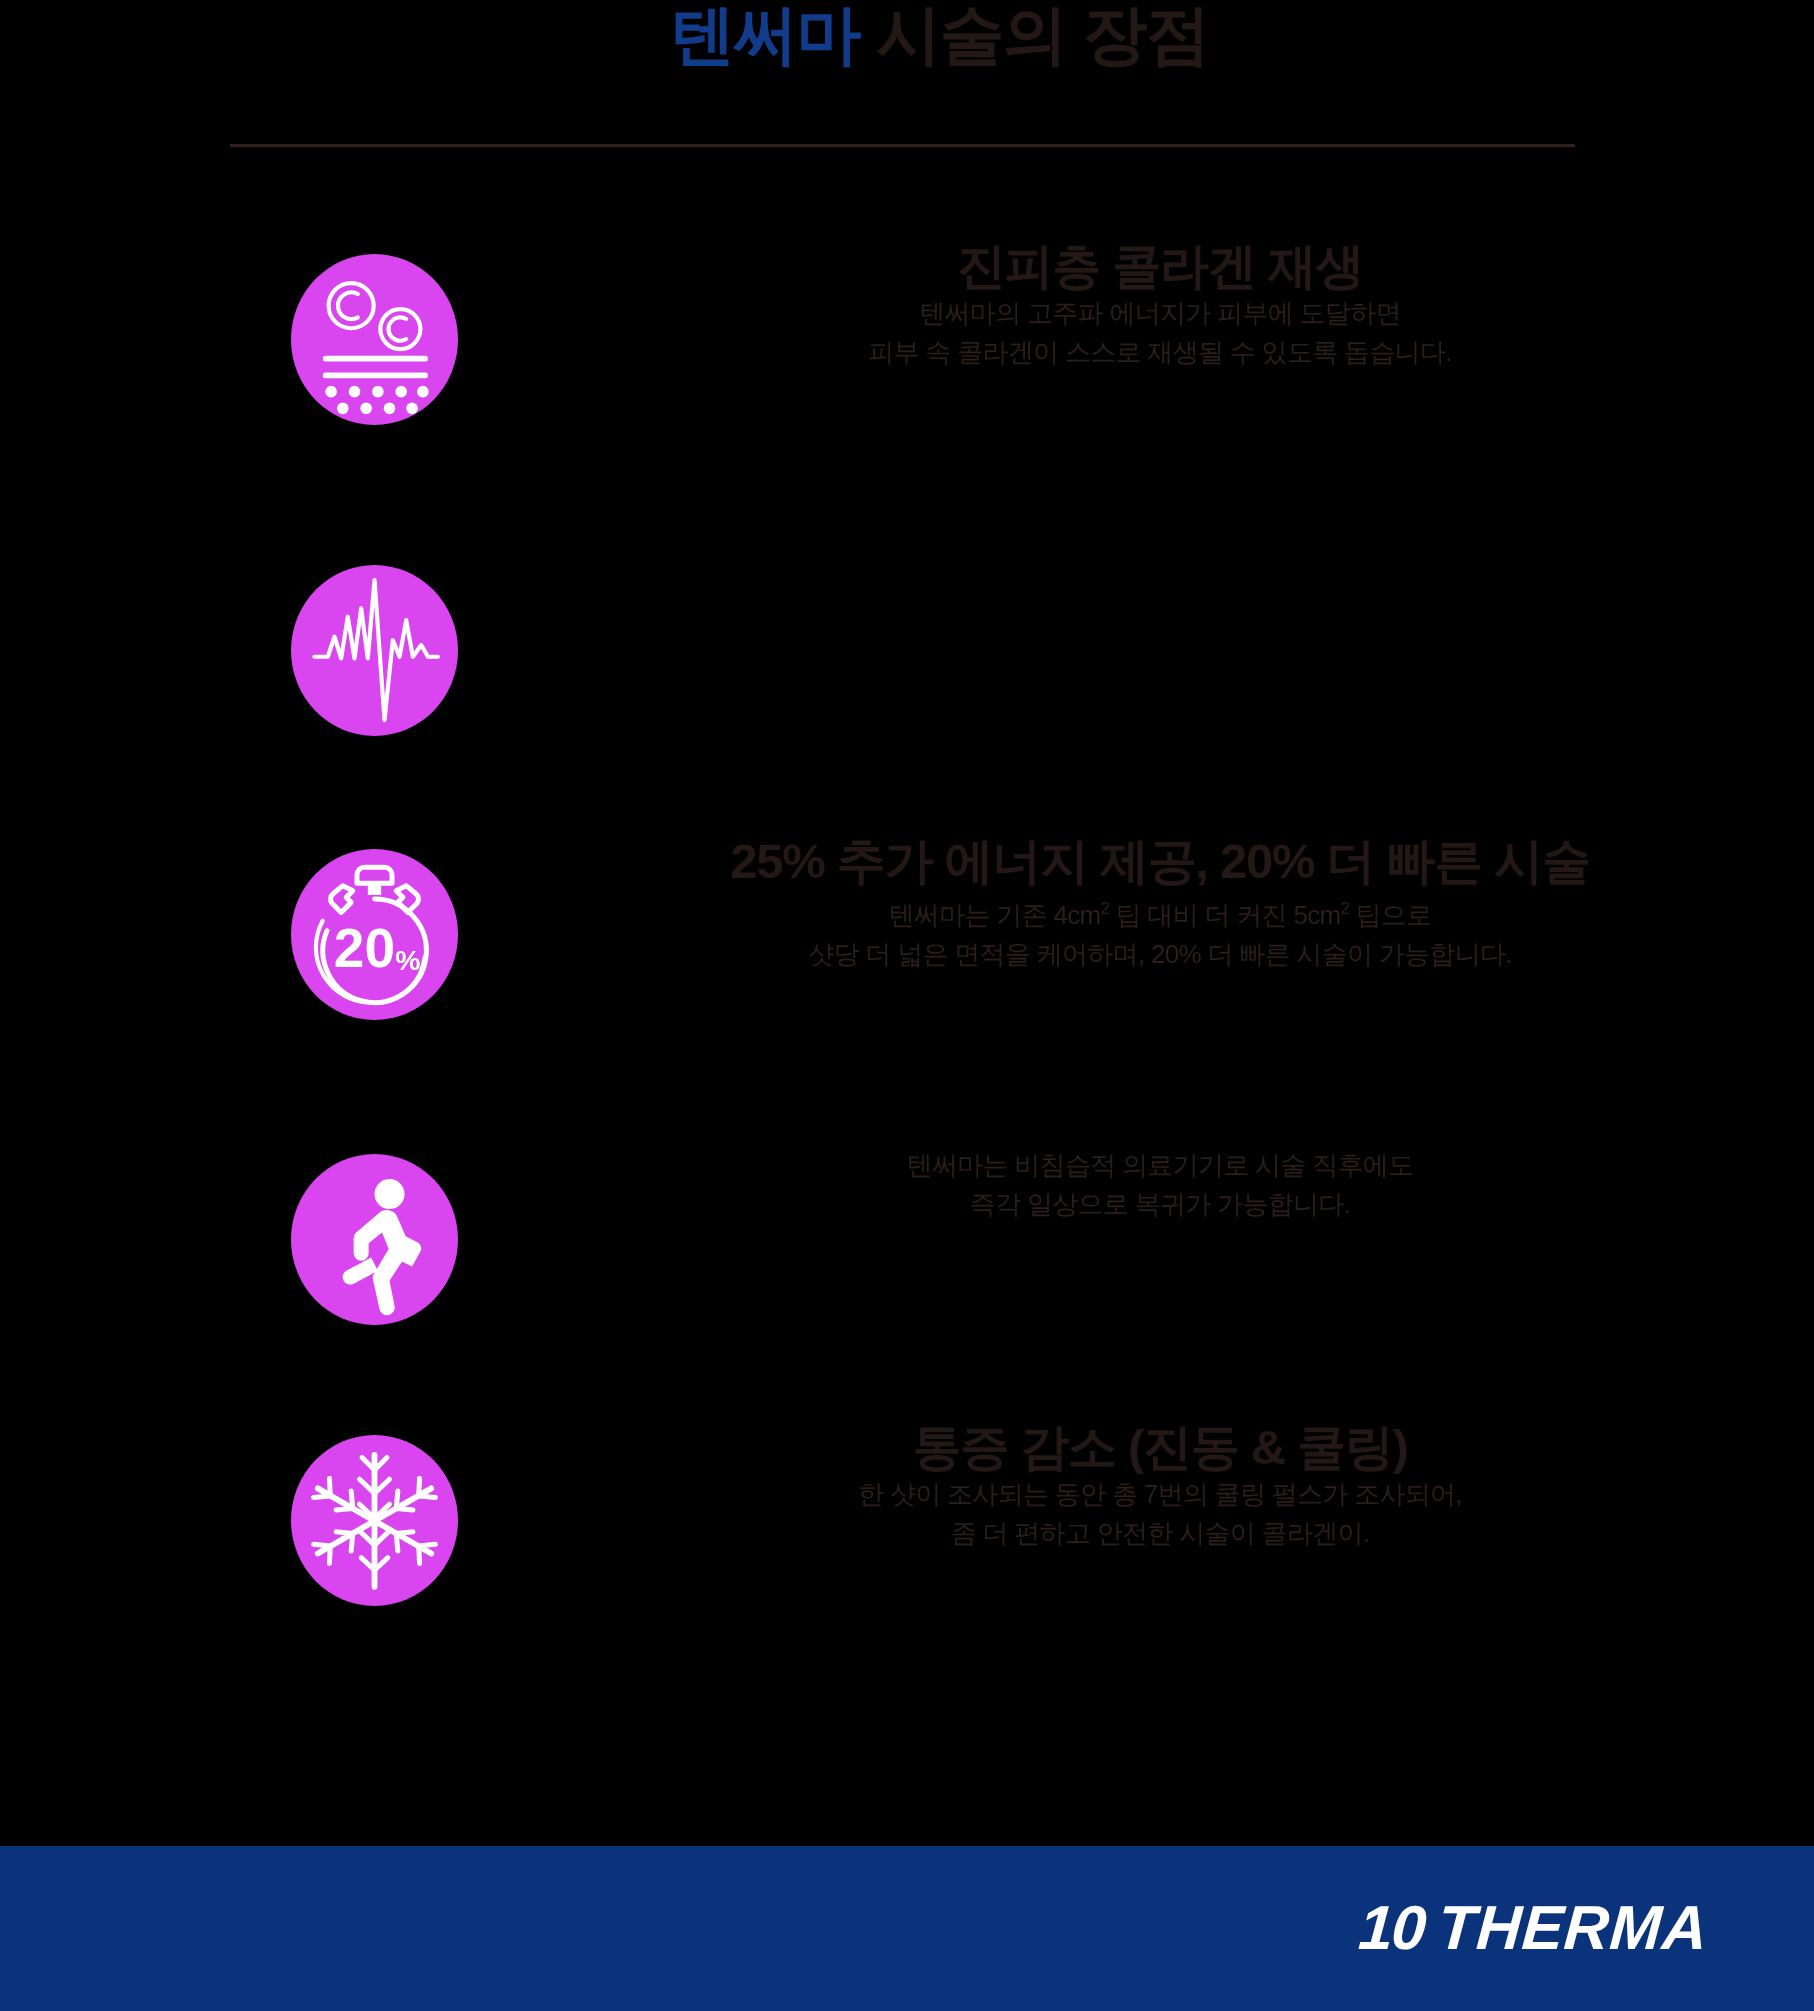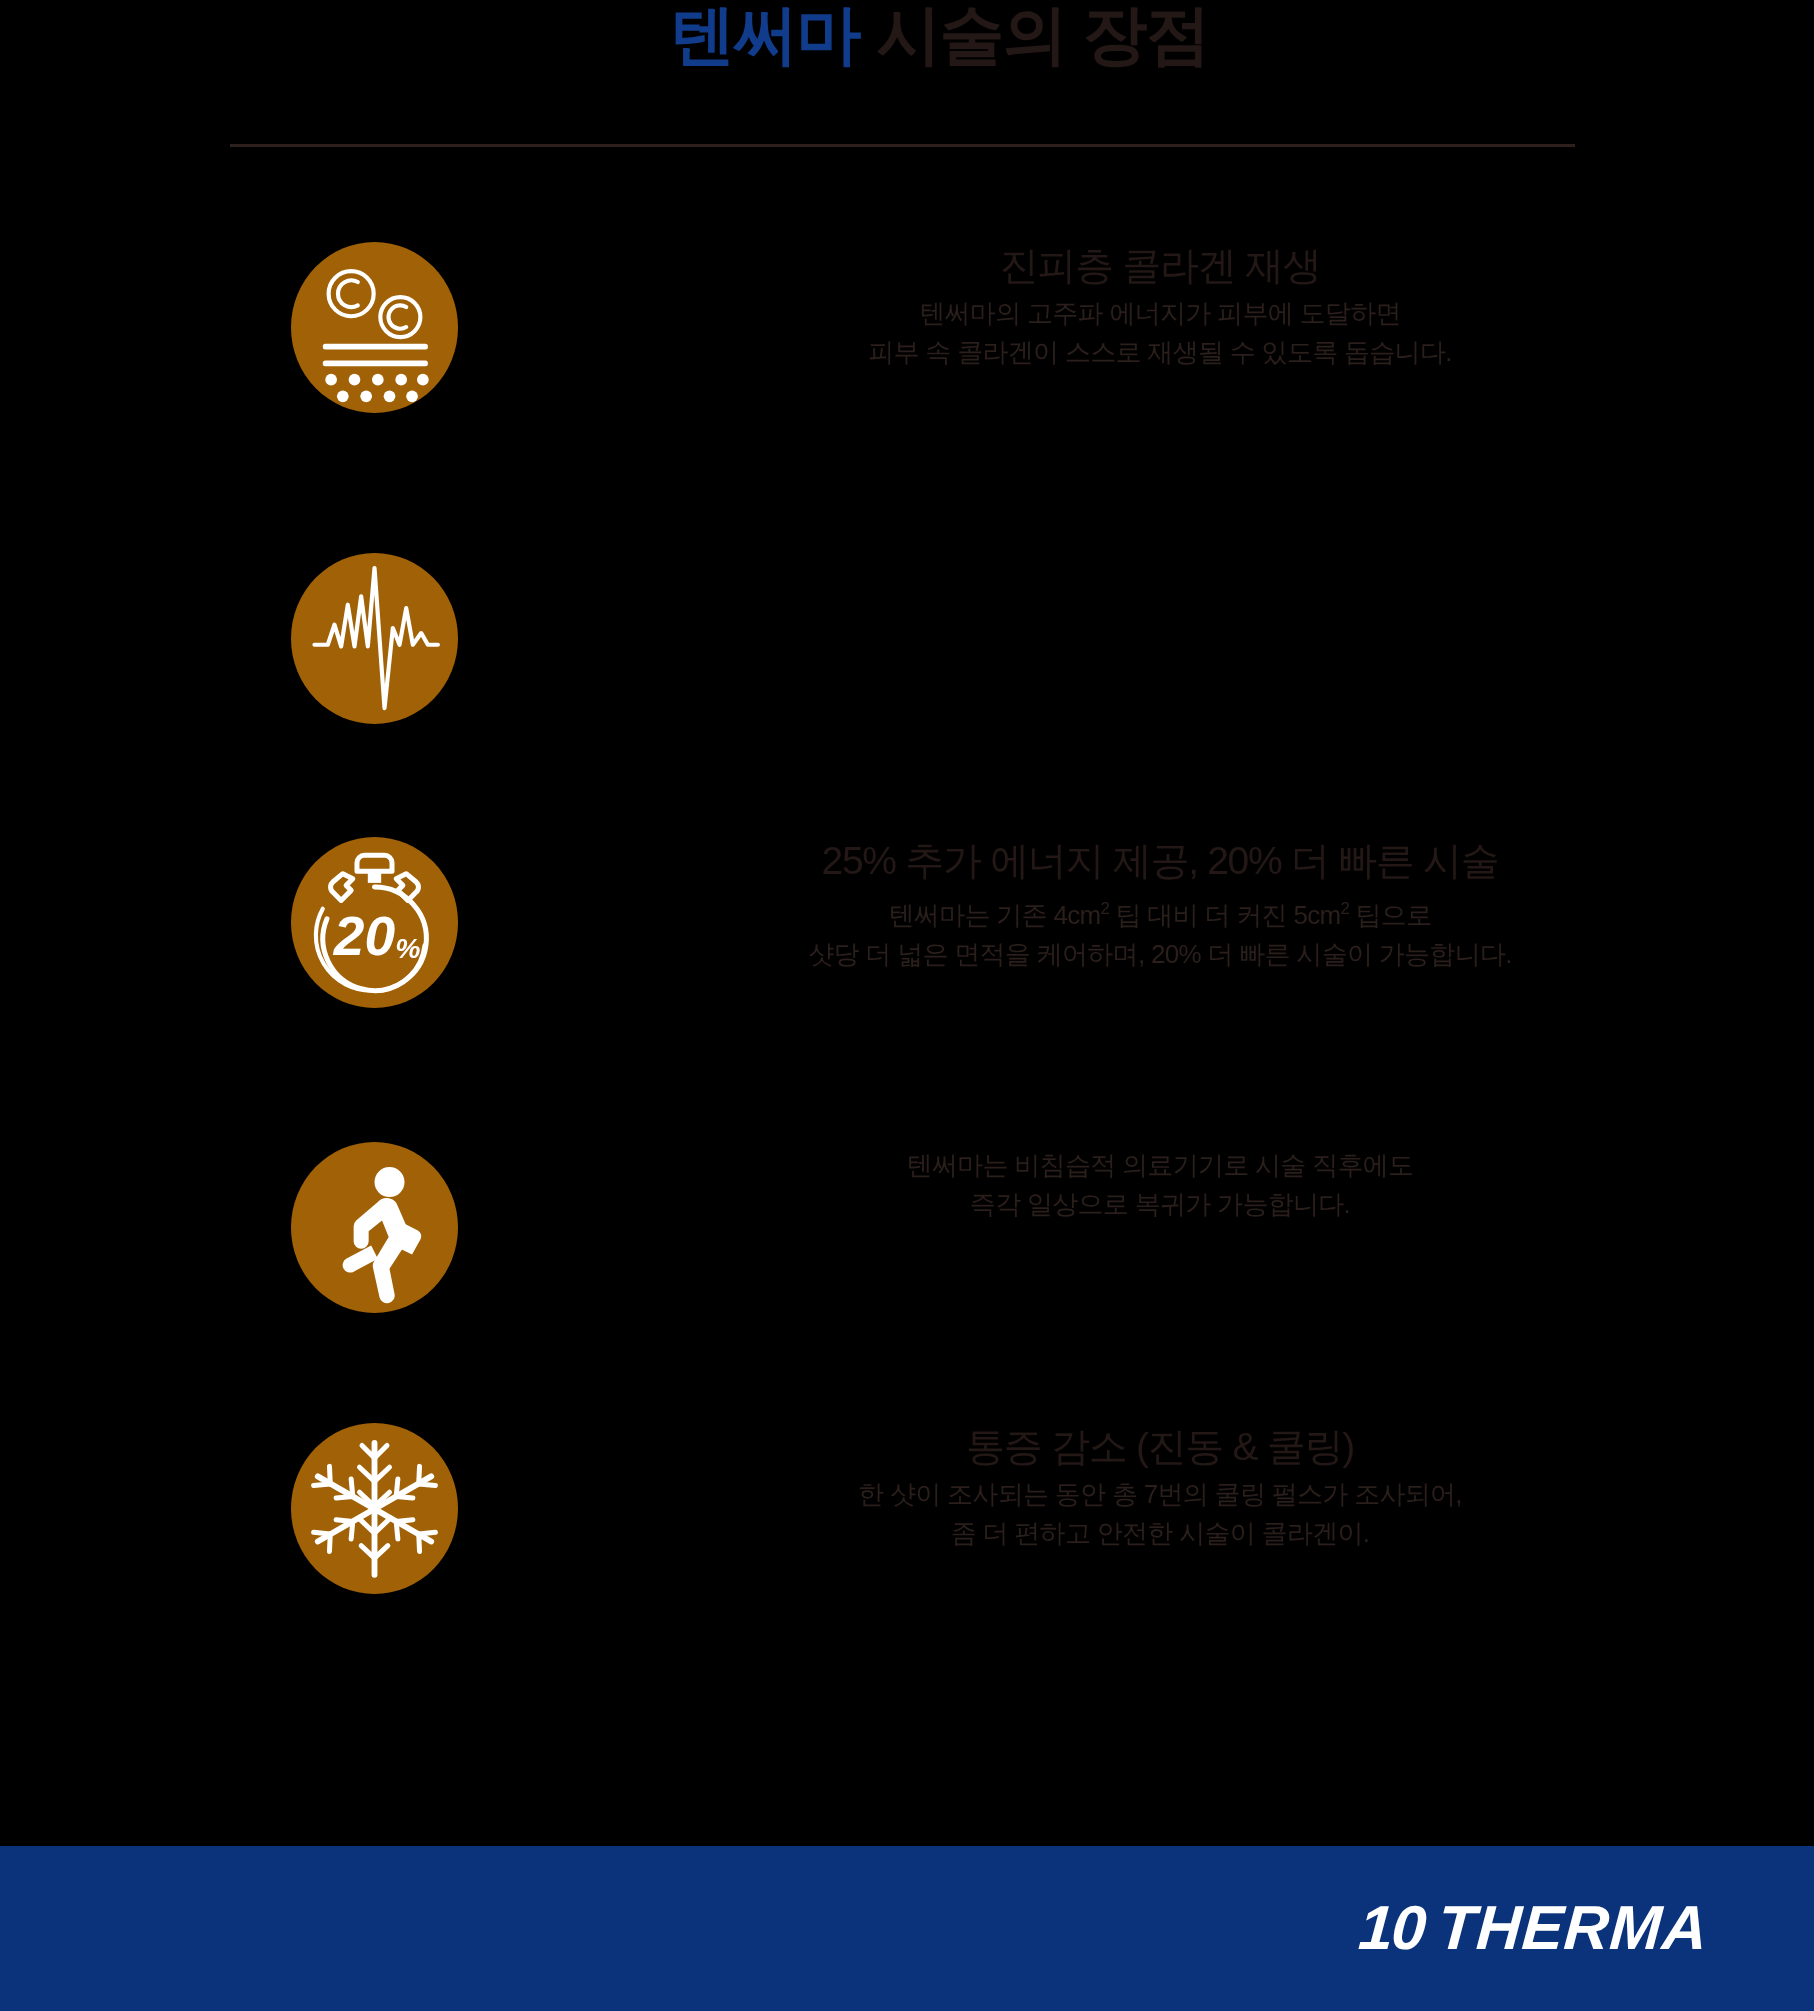--- a/index.html
+++ b/index.html
@@ -22,28 +22,28 @@
 
   .divider {
     position:absolute; left:230px; top:144px;
     width:1345px; height:3.3px; background:#2E201C;
   }
 
   
   .features { position:absolute; left:0; top:0; width:1814px; }
   .feature { position:absolute; left:0; width:1814px; height:192px; }
   .feature .icon-badge {
-    position:absolute; left:291px; top:0;
+    position:absolute; left:291px; top:12px;
     width:167px; height:171px; border-radius:50%;
-    background:#a16207; overflow:hidden;font-style:italic;
+    background:#d946ef; overflow:hidden;
   }
   .feature .icon-badge svg { display:block; width:167px; height:171px; }
   .feature .text { position:absolute; left:534px; top:0; width:1252px; }
   .feature .f-head {
-    font-size:39px; font-weight:normal; color:#231815;
+    font-size:49px; font-weight:bold; color:#231815;
     letter-spacing:-1.3px; line-height:48px; white-space:nowrap;
   }
   .feature .f-body {
     margin-top:4px; font-size:26px; color:#2B1F1B;
     letter-spacing:-0.7px; line-height:39px; white-space:nowrap;
   }
   .feature .f-body sup { font-size:16.7px; vertical-align:super; }
 
   
   .footer {

